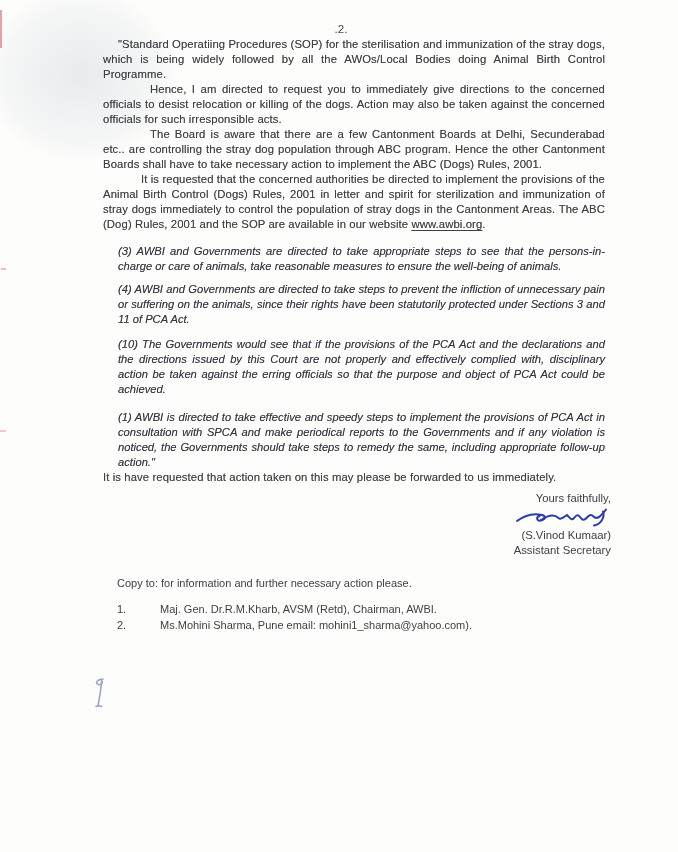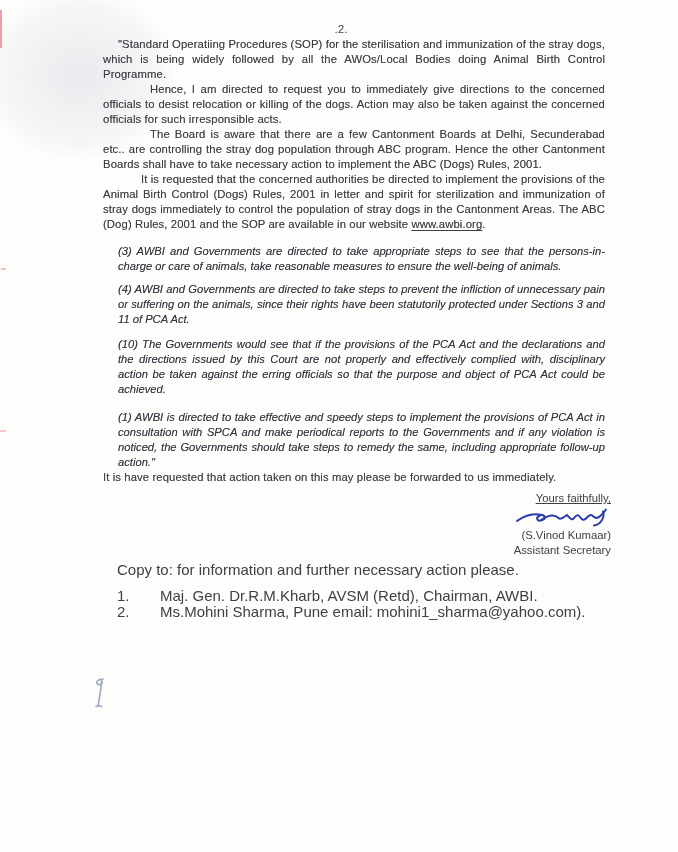--- a/index.html
+++ b/index.html
@@ -51,26 +51,26 @@
     color:#33363f;
     text-align:justify;
     text-shadow:0 0 0.4px rgba(48,52,64,0.5);
   }
   .q3{margin-top:12px;} .q4{margin-top:8px;} .q10{margin-top:10px;} .q12{margin-top:13px;}
 
   .closing{
     margin:6px -6px 0 auto;width:152px;text-align:right;
     font-size:11.3px;color:#3e3f44;
   }
-  .closing .salutation{line-height:14px;text-decoration:underline;}
+  .closing .salutation{line-height:14px;}
   .closing svg{display:block;margin:1px 2px -2px auto;}
   .closing .name{line-height:15px;}
   .closing .title{line-height:15px;}
 
-  .copy-block{margin-top:4px;font-size:15px;line-height:15px;}
+  .copy-block{margin-top:18px;font-size:11px;line-height:15px;}
   .copy-label{margin-left:14px;}
   .copy-list{margin-top:11px;}
   .copy-item{display:flex;line-height:15.5px;}
   .copy-item .num{width:43px;margin-left:14px;flex:0 0 auto;}
 
   .pen-mark{position:absolute;left:91px;top:676px;pointer-events:none;}
 </style>
 </head>
 <body>
 

